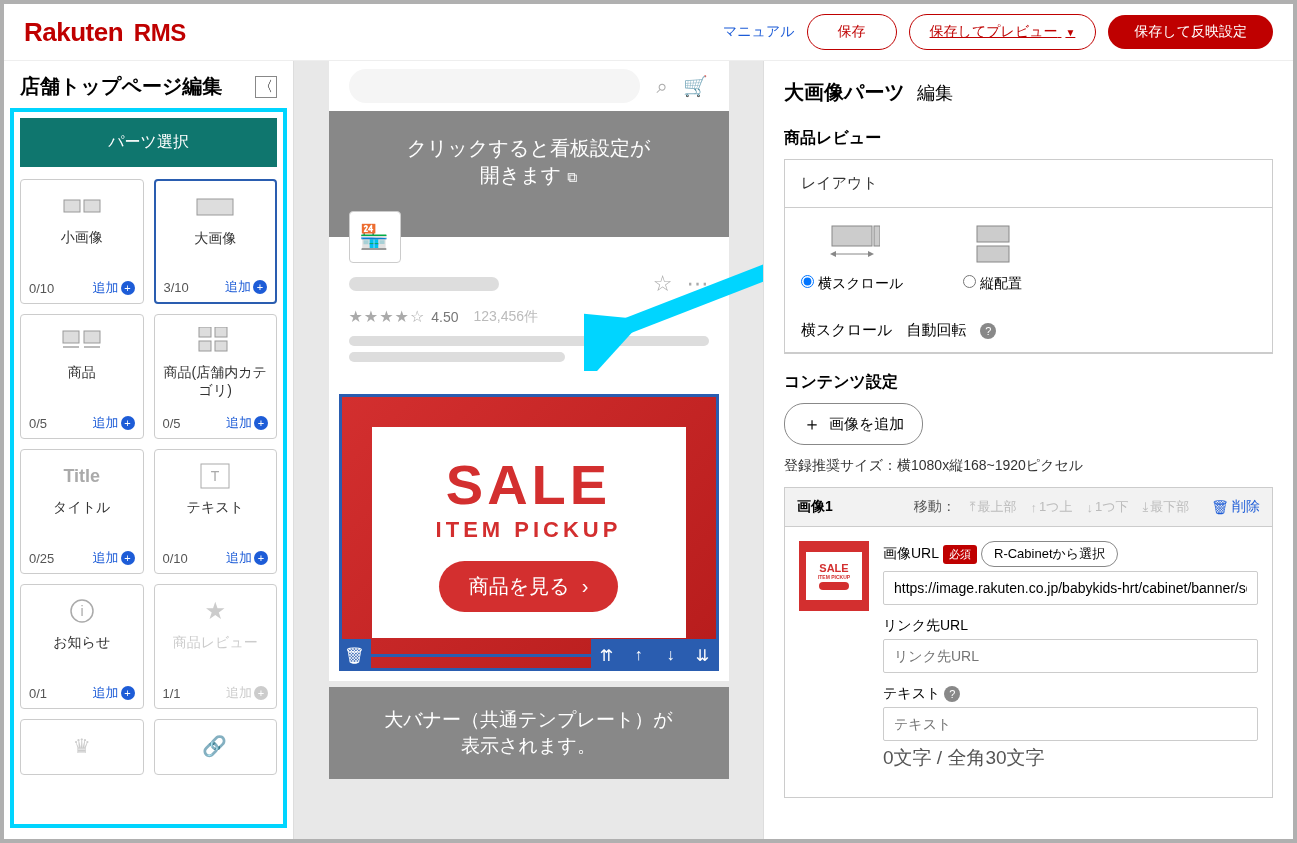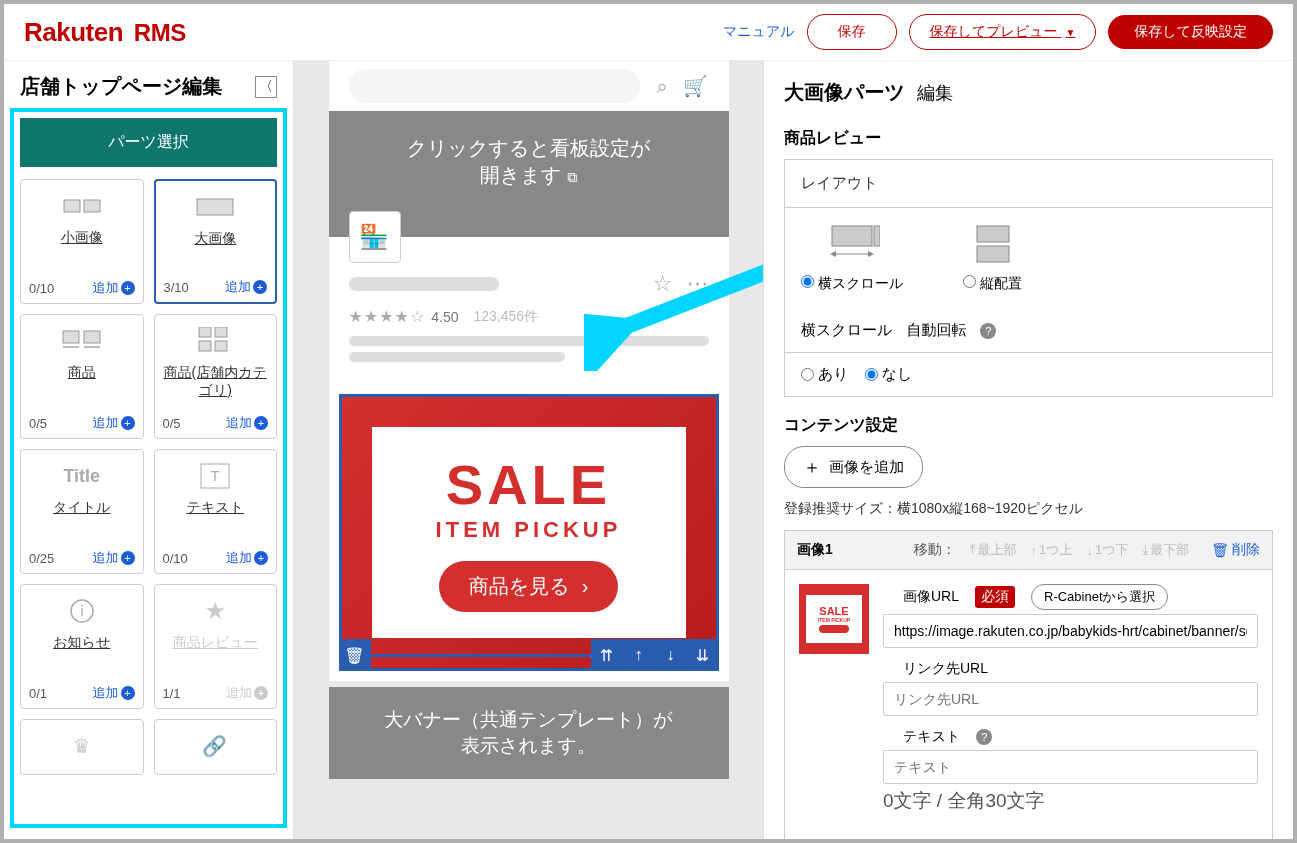--- a/index.html
+++ b/index.html
@@ -19,21 +19,21 @@
     .sidebar { width: 290px; border-right: 1px solid #ddd; position: relative; padding: 0; }
     .sidebar-title-row { display: flex; align-items: center; justify-content: space-between; padding: 12px 16px 8px; }
     .sidebar-title { font-size: 20px; font-weight: bold; }
     .collapse-btn { width: 22px; height: 22px; border: 1px solid #888; display: flex; align-items: center; justify-content: center; font-size: 14px; cursor: pointer; background: #fff; }
     .sidebar-highlight { border: 4px solid #00d5ff; margin: 0 6px 6px 6px; padding: 6px; height: 720px; }
     .parts-header { background: #0f766e; color: #fff; text-align: center; padding: 14px 0; font-size: 16px; margin-bottom: 12px; }
     .parts-grid { display: grid; grid-template-columns: 1fr 1fr; gap: 10px; }
     .part-card { border: 1px solid #ccc; border-radius: 4px; padding: 10px 8px 6px; text-align: center; display: flex; flex-direction: column; align-items: center; min-height: 125px; cursor: pointer; }
     .part-card.selected { border: 2px solid #2a5db0; }
     .part-icon { height: 32px; display: flex; align-items: center; justify-content: center; margin-bottom: 6px; color: #888; }
-    .part-label { font-size: 14px; color: #333; margin-bottom: auto; line-height: 1.3; text-decoration: underline; }
+    .part-label { font-size: 14px; color: #333; margin-bottom: auto; line-height: 1.3; }
     .part-footer { display: flex; justify-content: space-between; align-items: center; width: 100%; margin-top: 8px; font-size: 13px; }
     .part-count { color: #555; }
     .part-add { color: #1d5cd7; display: flex; align-items: center; gap: 2px; cursor: pointer; }
     .part-add.disabled { color: #ccc; }
     .plus-circle { display: inline-flex; width: 14px; height: 14px; border-radius: 50%; background: #1d5cd7; color: #fff; align-items: center; justify-content: center; font-size: 11px; line-height: 1; }
     .plus-circle.disabled { background: #ccc; }
     
     .center { flex: 1; background: #e8e8e8; padding: 0; overflow: hidden; position: relative; display: flex; justify-content: center; }
     .phone { width: 400px; background: #e8e8e8; position: relative; }
     .phone-top { background: #fff; height: 50px; display: flex; align-items: center; justify-content: flex-end; gap: 16px; padding: 0 20px; margin-bottom: 0; }
@@ -83,22 +83,22 @@
     .move-btn { color: #bbb; font-size: 13px; display: inline-flex; align-items: center; gap: 2px; }
     .delete-btn { color: #1d5cd7; cursor: pointer; display: inline-flex; align-items: center; gap: 3px; margin-left: 8px; }
     .image-box-body { padding: 14px; display: flex; gap: 14px; }
     .thumb { width: 70px; height: 70px; border: 2px solid #d32f2f; background: #d32f2f; display: flex; align-items: center; justify-content: center; flex-shrink: 0; }
     .thumb-inner { background: #fff; width: 56px; height: 48px; display: flex; flex-direction: column; align-items: center; justify-content: center; }
     .thumb-sale { color: #d32f2f; font-size: 11px; font-weight: bold; line-height: 1; }
     .thumb-sub { color: #d32f2f; font-size: 5px; font-weight: bold; }
     .thumb-btn { background: #d32f2f; width: 30px; height: 8px; border-radius: 4px; margin-top: 2px; }
     .fields { flex: 1; }
     .field-row { margin-bottom: 12px; }
-    .field-label { font-size: 14px; margin-bottom: 4px; display: flex; align-items: center; gap: 16px; margin-left: 20px; }
-    .required-badge { background: #bf0000; color: #fff; font-size: 14px; padding: 2px 6px; border-radius: 3px; }
+    .field-label { font-size: 14px; margin-bottom: 4px; display: flex; align-items: center; gap: 4px; }
+    .required-badge { background: #bf0000; color: #fff; font-size: 11px; padding: 2px 6px; border-radius: 3px; }
     .rcab-btn { border: 1px solid #888; border-radius: 14px; padding: 3px 12px; font-size: 13px; background: #fff; cursor: pointer; }
     .text-input { width: 100%; border: 1px solid #ccc; padding: 8px 10px; font-size: 14px; border-radius: 2px; }
     .char-count { font-size: 19px; color: #555; margin-top: 4px; }
   </style>
 </head>
 <body>
 
 <div class="app">
 
   <div class="header">
@@ -355,30 +355,20 @@
                 </svg>
             </div>
             <label><input type="radio" name="layout" style=""> <span>縦配置</span></label>
           </div>
         </div>
         <div class="auto-rotate-row">
           <span>横スクロール</span>
           <span>自動回転</span>
           <span class="help-circle">?</span>
         </div>
-        <div class="radio-row">
-          <label>
-              <input type="radio" name="ar" style=""> 
-              <span>あり</span>
-            </label>
-          <label>
-              <input type="radio" name="ar" checked="" style=""> 
-              <span>なし</span>
-            </label>
-        </div>
       </div>
 
       <h3>コンテンツ設定</h3>
       <button class="add-image-btn">
           <span style="font-size:18px;">＋</span>
           <span>画像を追加</span>
         </button>
       <div class="size-hint">登録推奨サイズ：横1080x縦168~1920ピクセル</div>
 
       <div class="image-box">

